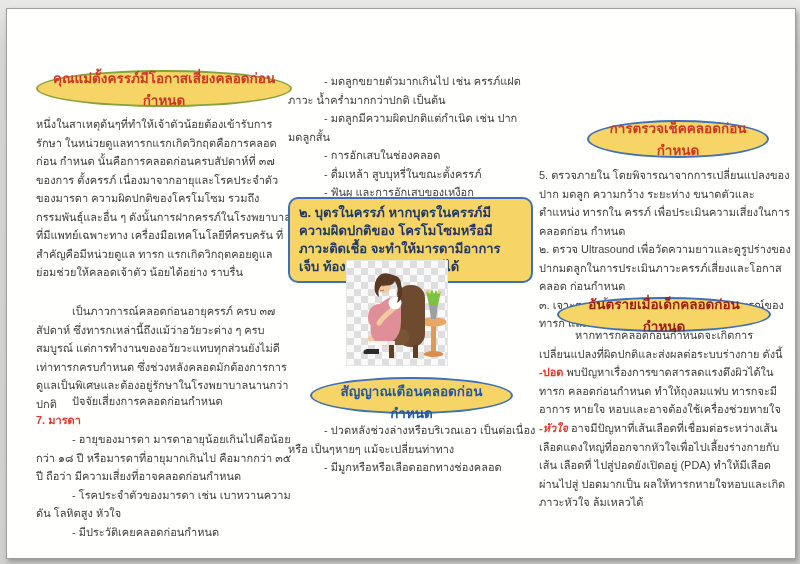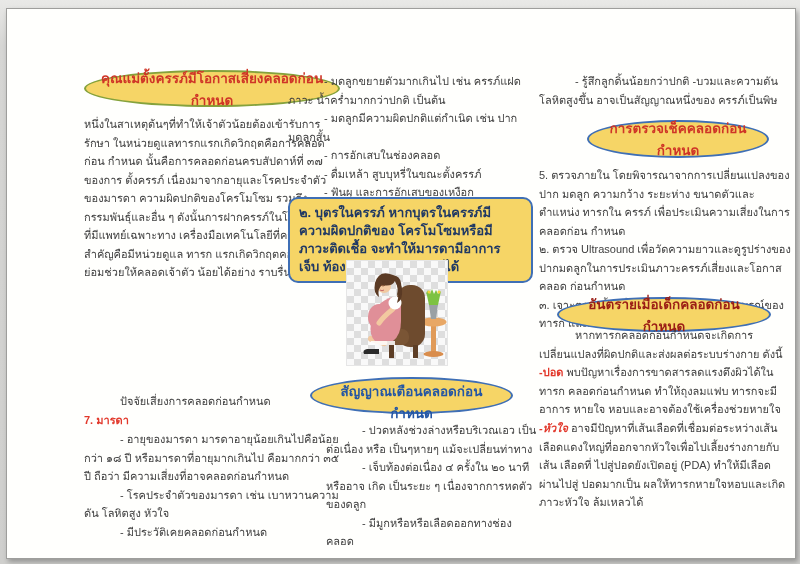--- a/index.html
+++ b/index.html
@@ -8,21 +8,21 @@
     background:linear-gradient(180deg,#e9e9e7 0%,#d6d6d4 8%,#cfcfcd 100%);
     font-family:"Liberation Sans","DejaVu Sans",sans-serif;
     -webkit-font-smoothing:antialiased;
   }
   .page{
     position:absolute;left:6px;top:8px;width:788px;height:549px;
     background:#fffffd;border:1px solid #9e9e9c;
     box-shadow:2px 3px 5px rgba(0,0,0,.28);
   }
   .col{position:absolute;top:0;height:549px;}
-  .col1{left:29px;width:256px;margin-left:48px;}
+  .col1{left:29px;width:256px;}
   .col2{left:281px;width:251px;}
   .col3{left:532px;width:252px;}
   .blk{position:absolute;left:0;right:0;}
   .txt{font-size:11px;line-height:18.5px;color:#3f3f3f;}
   .indent{text-indent:36px;}
   .oval{
     box-sizing:border-box;display:flex;align-items:center;justify-content:center;
     background:#f6d566;border-radius:50%;text-align:center;
     font-weight:bold;font-size:13.5px;padding:2px 10px;
   }
@@ -50,20 +50,21 @@
 </head>
 <body>
 
 <div class="page">
 
   <div class="col col1">
     <div class="blk oval green" style="top:61px;height:37px;">
       <span class="red-txt">คุณแม่ตั้งครรภ์มีโอกาสเสี่ยงคลอดก่อนกำหนด</span>
     </div>
     <div class="blk txt" style="top:106px;">หนึ่งในสาเหตุต้นๆที่ทำให้เจ้าตัวน้อยต้องเข้ารับการรักษา ในหน่วยดูแลทารกแรกเกิดวิกฤตคือการคลอดก่อน กำหนด นั้นคือการคลอดก่อนครบสัปดาห์ที่ ๓๗ ของการ ตั้งครรภ์ เนื่องมาจากอายุและโรคประจำตัวของมารดา ความผิดปกติของโครโมโซม รวมถึงกรรมพันธุ์และอื่น ๆ ดังนั้นการฝากครรภ์ในโรงพยาบาลที่มีแพทย์เฉพาะทาง เครื่องมือเทคโนโลยีที่ครบครัน ที่สำคัญคือมีหน่วยดูแล ทารก แรกเกิดวิกฤตคอยดูแล ย่อมช่วยให้คลอดเจ้าตัว น้อยได้อย่าง ราบรื่น</div>
+    <div class="blk txt indent" style="top:293px;">เป็นภาวการณ์คลอดก่อนอายุครรภ์ ครบ ๓๗ สัปดาห์ ซึ่งทารกเหล่านี้ถึงแม้ว่าอวัยวะต่าง ๆ ครบ สมบูรณ์ แต่การทำงานของอวัยวะแทบทุกส่วนยังไม่ดี เท่าทารกครบกำหนด ซึ่งช่วงหลังคลอดมักต้องการการ ดูแลเป็นพิเศษและต้องอยู่รักษาในโรงพยาบาลนานกว่า ปกติ</div>
     <div class="blk txt indent" style="top:383px;">ปัจจัยเสี่ยงการคลอดก่อนกำหนด</div>
     <div class="blk txt accent-red" style="top:402px;font-weight:bold;">7. มารดา</div>
     <div class="blk" style="top:421px;">
       <div class="txt indent">- อายุของมารดา มารดาอายุน้อยเกินไปคือน้อย กว่า ๑๘ ปี หรือมารดาที่อายุมากเกินไป คือมากกว่า ๓๕ ปี ถือว่า มีความเสี่ยงที่อาจคลอดก่อนกำหนด</div>
       <div class="txt indent">- โรคประจำตัวของมารดา เช่น เบาหวานความ ดัน โลหิตสูง หัวใจ</div>
       <div class="txt indent">- มีประวัติเคยคลอดก่อนกำหนด</div>
     </div>
   </div>
 
   <div class="col col2">
@@ -110,29 +111,27 @@
         <path d="M46 14 q-14 -6 -18 8 q-2 10 4 14 q-2 -8 3 -12 q10 2 13 -4 q4 6 2 14 q6 -2 4 -12 q-1 -7 -8 -8 z" fill="#5a3a24"></path>
         <path d="M48 20 q6 10 2 22 q6 -3 5 -14 q-1 -7 -7 -8 z" fill="#5a3a24"></path>
 
         <path d="M34 24 q2 2 4 0" stroke="#7a4a2a" stroke-width="1" fill="none"></path>
         <path d="M33 29 q2 1.5 4 0" stroke="#c86a6a" stroke-width="1" fill="none"></path>
       </svg>
     </div>
     <div class="blk oval blue" style="top:368px;left:22px;right:26px;height:37px;">
       <span class="blue-txt">สัญญาณเตือนคลอดก่อนกำหนด</span>
     </div>
-    <div class="blk" style="top:412px;margin-left:38px;">
+    <div class="blk" style="top:412px;">
       <div class="txt indent">- ปวดหลังช่วงล่างหรือบริเวณเอว เป็นต่อเนื่อง หรือ เป็นๆหายๆ แม้จะเปลี่ยนท่าทาง</div>
-      <div class="txt indent">- เจ็บท้องต่อเนื่อง ๔ ครั้งใน ๒๐ นาที หรืออาจ เกิด เป็นระยะ ๆ เนื่องจากการหดตัวของดลูก</div>
       <div class="txt indent">- มีมูกหรือหรือเลือดออกทางช่องคลอด</div>
     </div>
   </div>
 
   <div class="col col3">
-    <div class="blk txt indent" style="top:63px;">- รู้สึกลูกดิ้นน้อยกว่าปกติ -บวมและความดัน โลหิตสูงขึ้น อาจเป็นสัญญาณหนึ่งของ ครรภ์เป็นพิษ</div>
     <div class="blk oval blue" style="top:111px;left:48px;right:22px;height:38px;">
       <span class="red-txt">การตรวจเช็คคลอดก่อนกำหนด</span>
     </div>
     <div class="blk" style="top:157px;">
       <div class="txt">5. ตรวจภายใน โดยพิจารณาจากการเปลี่ยนแปลงของ ปาก มดลูก ความกว้าง ระยะห่าง ขนาดตัวและตำแหน่ง ทารกใน ครรภ์ เพื่อประเมินความเสี่ยงในการคลอดก่อน กำหนด</div>
       <div class="txt">๒. ตรวจ Ultrasound เพื่อวัดความยาวและดูรูปร่างของ ปากมดลูกในการประเมินภาวะครรภ์เสี่ยงและโอกาส คลอด ก่อนกำหนด</div>
       <div class="txt">๓. เจาะตรวจน้ำคร่ำ เพื่อตรวจสอบความสมบูรณ์ของ ทารก และภาวะติดเชื้อต่าง ๆ</div>
     </div>
     <div class="blk oval blue" style="top:288px;left:18px;right:20px;height:35px;">
       <span class="darkred-txt">อันตรายเมื่อเด็กคลอดก่อนกำหนด</span>

